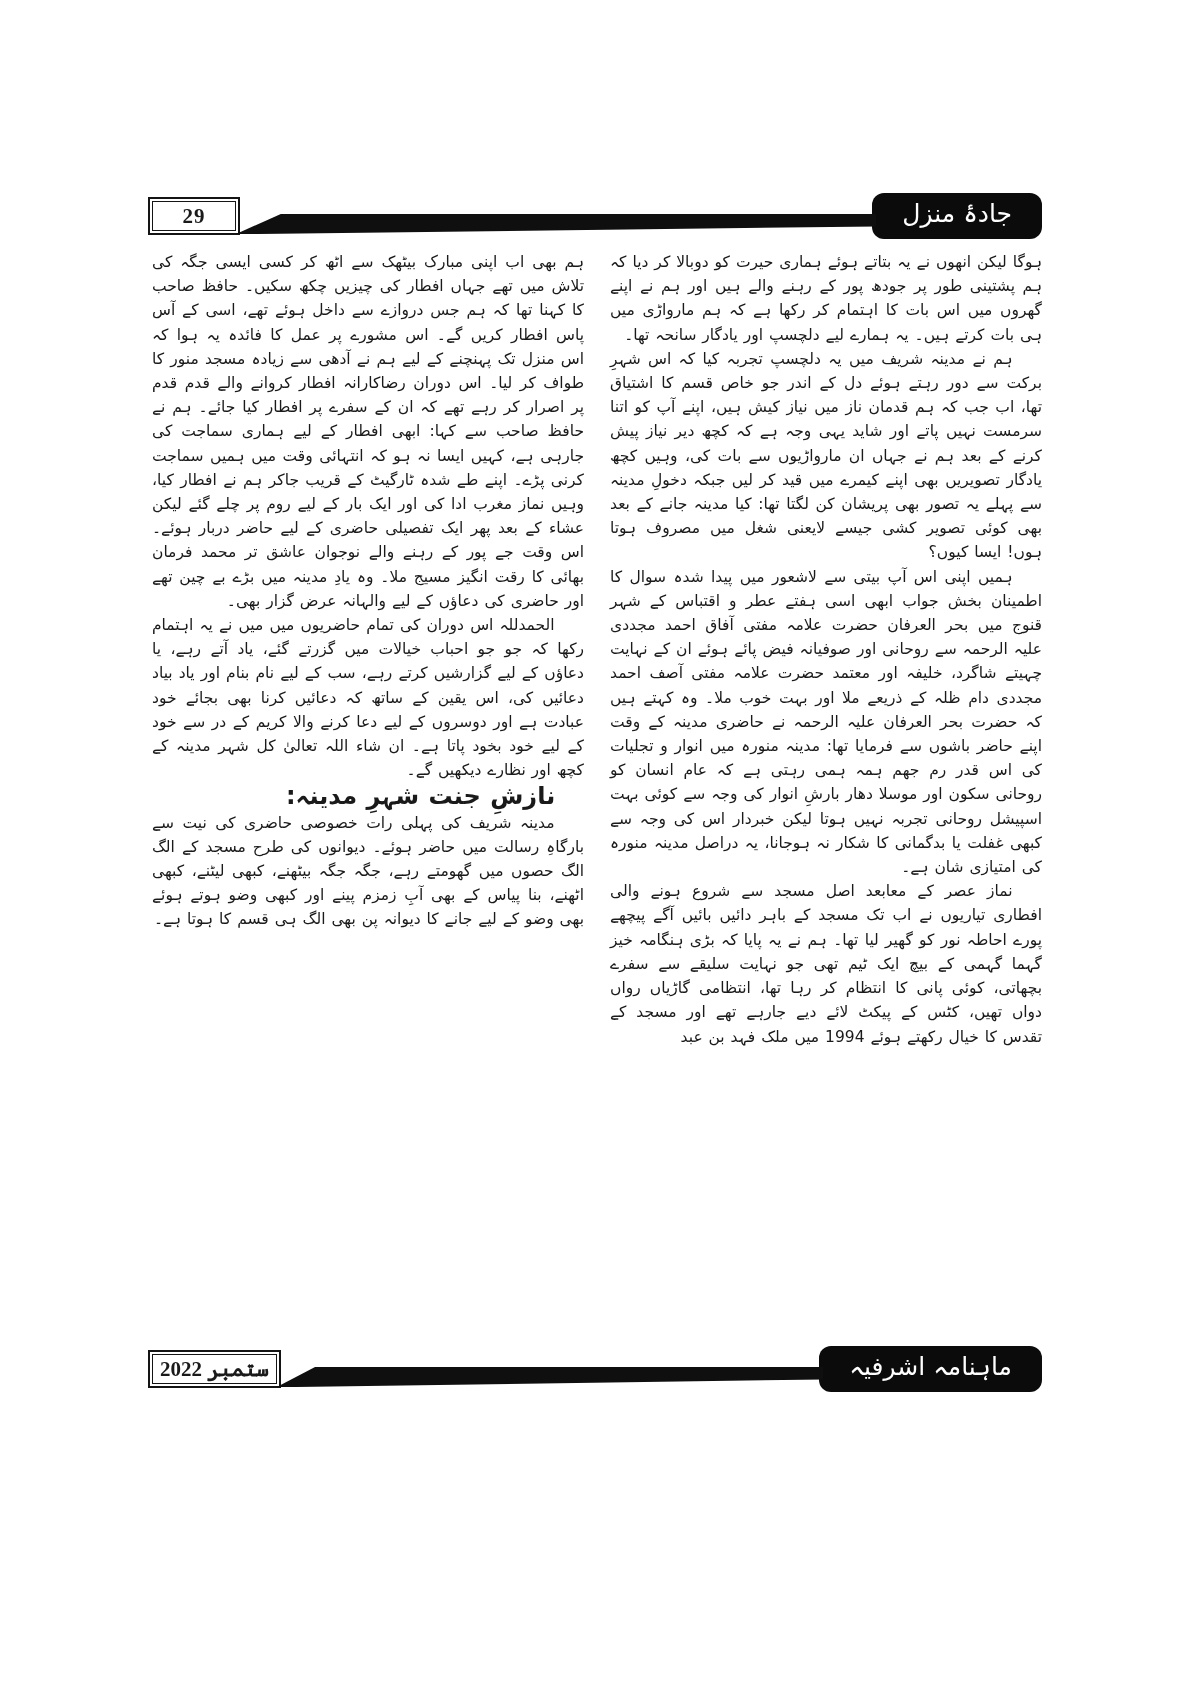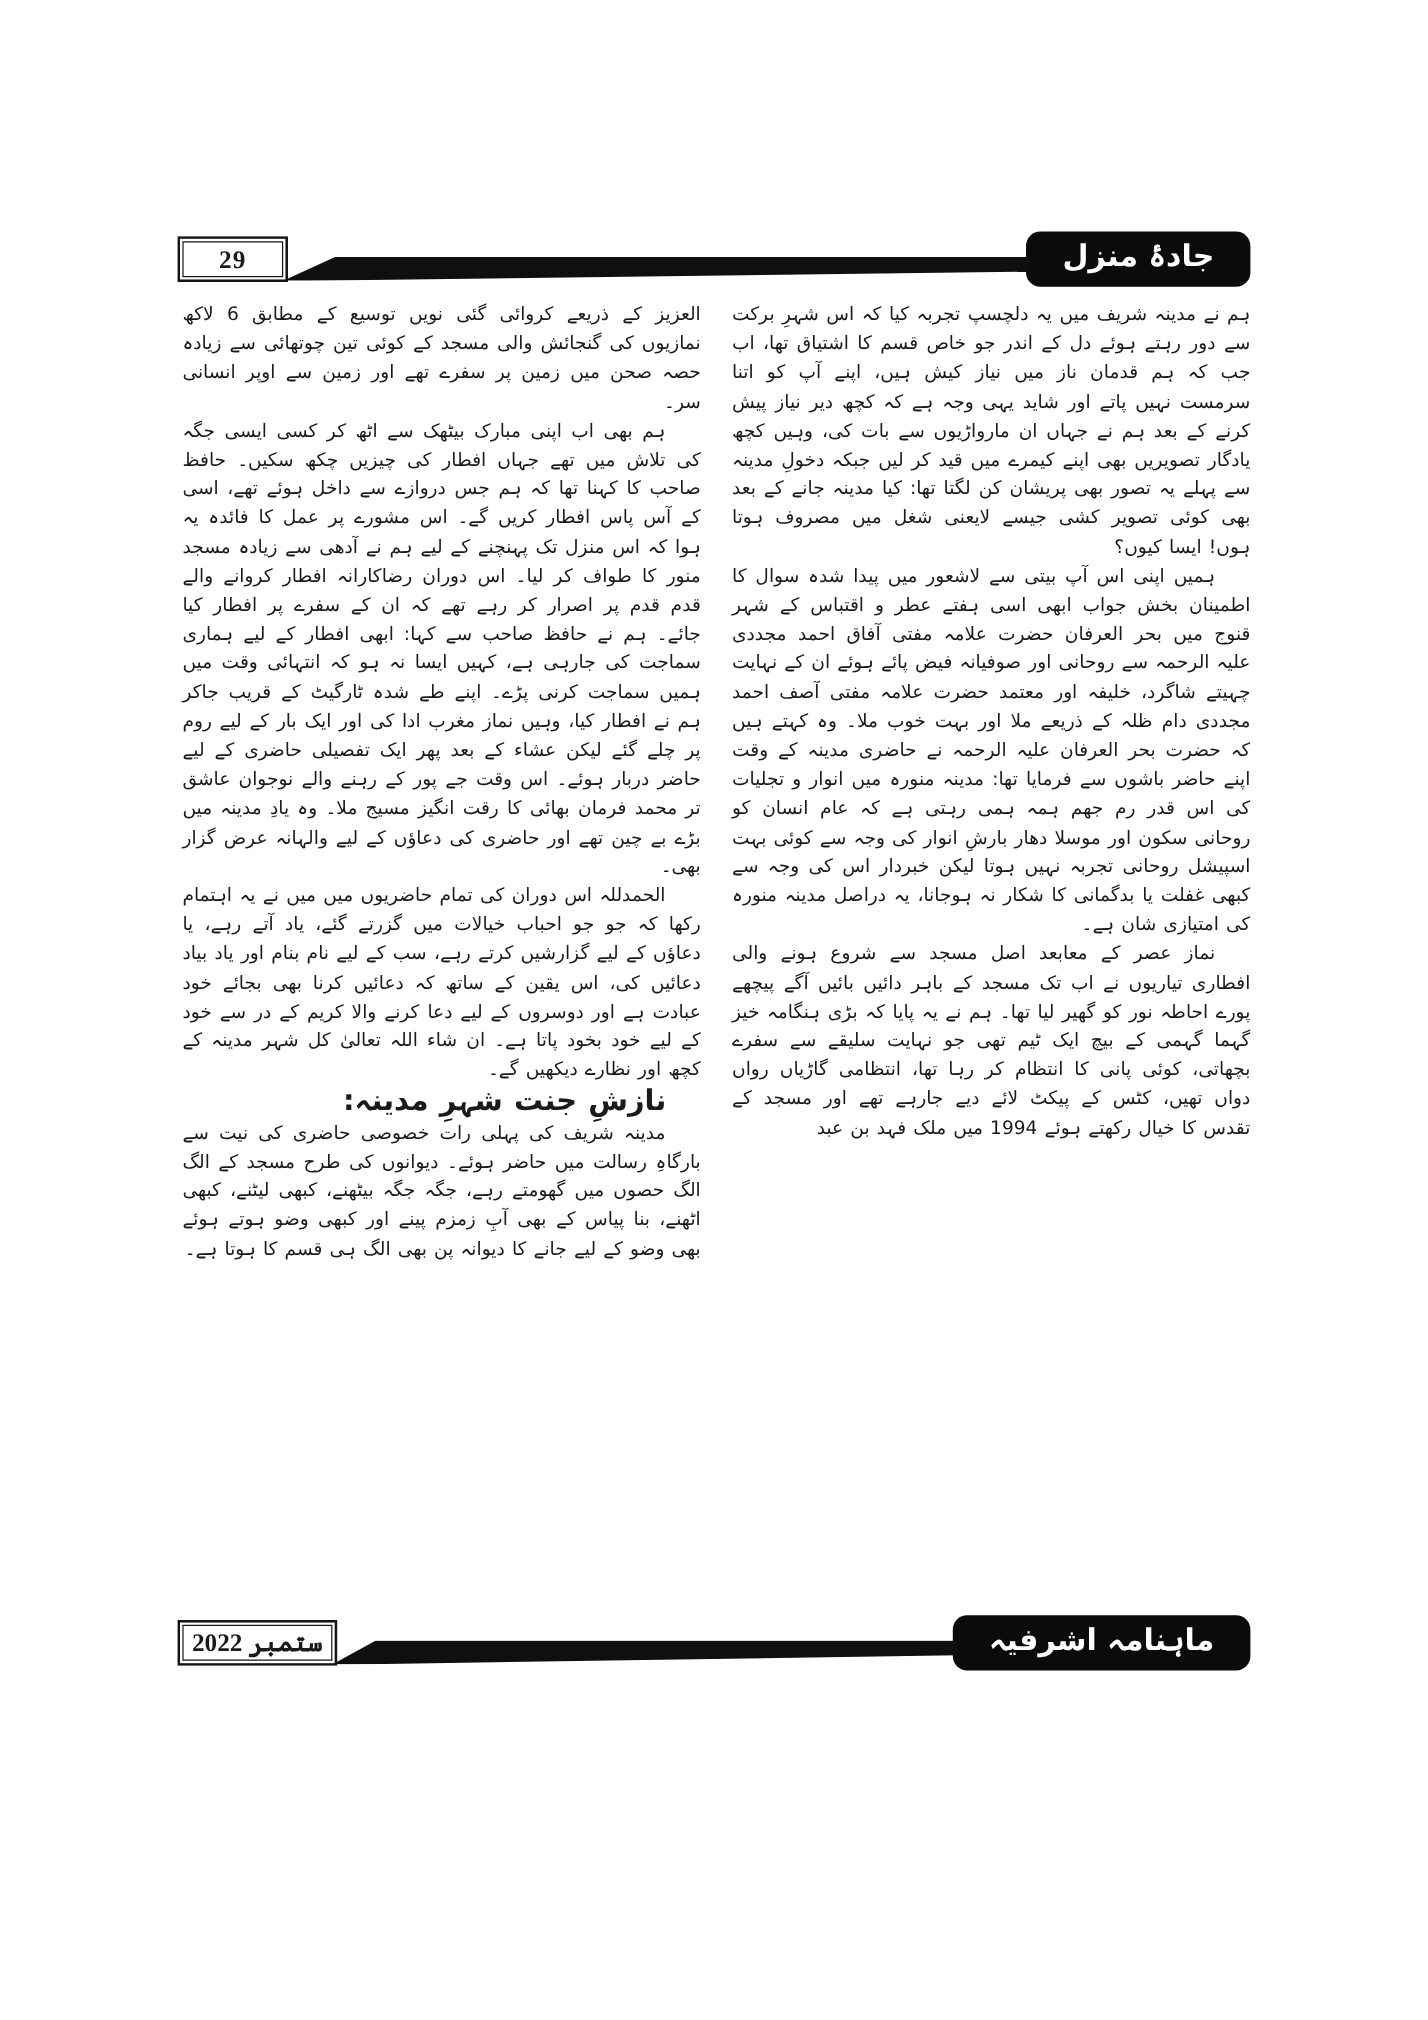--- a/index.html
+++ b/index.html
@@ -38,21 +38,21 @@
     flex: 1; height: 20px; background: #0f0f0f;
     margin: 0 -4px;
     clip-path: polygon(0% 100%, 7% 0%, 100% 0%, 100% 62%, 3.5% 100%);
     align-self: flex-end;
     margin-bottom: 6px;
   }
   .black-box {
     background: #0b0b0b; color: #ffffff;
     border-radius: 12px;
     padding: 6px 30px 10px 30px;
-    font-size: 25px; font-weight: bold;
+    font-size: 25px; font-weight: normal;
     direction: rtl;
     white-space: nowrap;
     line-height: 1.2;
   }
   .band.header { margin-bottom: 10px; }
   .band.footer { margin-top: 13px; }
 
   
   .main {
     direction: rtl;
@@ -88,26 +88,26 @@
       <span>29</span>
     </div>
     <div class="rule"></div>
     <div class="black-box">
       <span>جادۂ منزل</span>
     </div>
   </div>
 
   <div class="main">
     <div class="column">
+        <p class="para">ہوگا لیکن انھوں نے یہ بتاتے ہوئے ہماری حیرت کو دوبالا کر دیا کہ ہم پشتینی طور پر جودھ پور کے رہنے والے ہیں اور ہم نے اپنے گھروں میں اس بات کا اہتمام کر رکھا ہے کہ ہم مارواڑی میں ہی بات کرتے ہیں۔ یہ ہمارے لیے دلچسپ اور یادگار سانحہ تھا۔</p>
         <p class="para">ہم نے مدینہ شریف میں یہ دلچسپ تجربہ کیا کہ اس شہرِ برکت سے دور رہتے ہوئے دل کے اندر جو خاص قسم کا اشتیاق تھا، اب جب کہ ہم قدمان ناز میں نیاز کیش ہیں، اپنے آپ کو اتنا سرمست نہیں پاتے اور شاید یہی وجہ ہے کہ کچھ دیر نیاز پیش کرنے کے بعد ہم نے جہاں ان مارواڑیوں سے بات کی، وہیں کچھ یادگار تصویریں بھی اپنے کیمرے میں قید کر لیں جبکہ دخولِ مدینہ سے پہلے یہ تصور بھی پریشان کن لگتا تھا: کیا مدینہ جانے کے بعد بھی کوئی تصویر کشی جیسے لایعنی شغل میں مصروف ہوتا ہوں! ایسا کیوں؟</p>
         <p class="para">ہمیں اپنی اس آپ بیتی سے لاشعور میں پیدا شدہ سوال کا اطمینان بخش جواب ابھی اسی ہفتے عطر و اقتباس کے شہر قنوج میں بحر العرفان حضرت علامہ مفتی آفاق احمد مجددی علیہ الرحمہ سے روحانی اور صوفیانہ فیض پائے ہوئے ان کے نہایت چہیتے شاگرد، خلیفہ اور معتمد حضرت علامہ مفتی آصف احمد مجددی دام ظلہ کے ذریعے ملا اور بہت خوب ملا۔ وہ کہتے ہیں کہ حضرت بحر العرفان علیہ الرحمہ نے حاضری مدینہ کے وقت اپنے حاضر باشوں سے فرمایا تھا: مدینہ منورہ میں انوار و تجلیات کی اس قدر رم جھم ہمہ ہمی رہتی ہے کہ عام انسان کو روحانی سکون اور موسلا دھار بارشِ انوار کی وجہ سے کوئی بہت اسپیشل روحانی تجربہ نہیں ہوتا لیکن خبردار اس کی وجہ سے کبھی غفلت یا بدگمانی کا شکار نہ ہوجانا، یہ دراصل مدینہ منورہ کی امتیازی شان ہے۔</p>
         <p class="para">نماز عصر کے معابعد اصل مسجد سے شروع ہونے والی افطاری تیاریوں نے اب تک مسجد کے باہر دائیں بائیں آگے پیچھے پورے احاطہ نور کو گھیر لیا تھا۔ ہم نے یہ پایا کہ بڑی ہنگامہ خیز گہما گہمی کے بیچ ایک ٹیم تھی جو نہایت سلیقے سے سفرے بچھاتی، کوئی پانی کا انتظام کر رہا تھا، انتظامی گاڑیاں رواں دواں تھیں، کٹس کے پیکٹ لائے دیے جارہے تھے اور مسجد کے تقدس کا خیال رکھتے ہوئے 1994 میں ملک فہد بن عبد</p>
       </div>
     <div class="column">
-        <p class="para">العزیز کے ذریعے کروائی گئی نویں توسیع کے مطابق 6 لاکھ نمازیوں کی گنجائش والی مسجد کے کوئی تین چوتھائی سے زیادہ حصہ صحن میں زمین پر سفرے تھے اور زمین سے اوپر انسانی سر۔</p>
         <p class="para">ہم بھی اب اپنی مبارک بیٹھک سے اٹھ کر کسی ایسی جگہ کی تلاش میں تھے جہاں افطار کی چیزیں چکھ سکیں۔ حافظ صاحب کا کہنا تھا کہ ہم جس دروازے سے داخل ہوئے تھے، اسی کے آس پاس افطار کریں گے۔ اس مشورے پر عمل کا فائدہ یہ ہوا کہ اس منزل تک پہنچنے کے لیے ہم نے آدھی سے زیادہ مسجد منور کا طواف کر لیا۔ اس دوران رضاکارانہ افطار کروانے والے قدم قدم پر اصرار کر رہے تھے کہ ان کے سفرے پر افطار کیا جائے۔ ہم نے حافظ صاحب سے کہا: ابھی افطار کے لیے ہماری سماجت کی جارہی ہے، کہیں ایسا نہ ہو کہ انتہائی وقت میں ہمیں سماجت کرنی پڑے۔ اپنے طے شدہ ٹارگیٹ کے قریب جاکر ہم نے افطار کیا، وہیں نماز مغرب ادا کی اور ایک بار کے لیے روم پر چلے گئے لیکن عشاء کے بعد پھر ایک تفصیلی حاضری کے لیے حاضر دربار ہوئے۔ اس وقت جے پور کے رہنے والے نوجوان عاشق تر محمد فرمان بھائی کا رقت انگیز مسیج ملا۔ وہ یادِ مدینہ میں بڑے بے چین تھے اور حاضری کی دعاؤں کے لیے والہانہ عرض گزار بھی۔</p>
         <p class="para">الحمدللہ اس دوران کی تمام حاضریوں میں میں نے یہ اہتمام رکھا کہ جو جو احباب خیالات میں گزرتے گئے، یاد آتے رہے، یا دعاؤں کے لیے گزارشیں کرتے رہے، سب کے لیے نام بنام اور یاد بیاد دعائیں کی، اس یقین کے ساتھ کہ دعائیں کرنا بھی بجائے خود عبادت ہے اور دوسروں کے لیے دعا کرنے والا کریم کے در سے خود کے لیے خود بخود پاتا ہے۔ ان شاء اللہ تعالیٰ کل شہر مدینہ کے کچھ اور نظارے دیکھیں گے۔</p>
         <h3 class="col-heading">نازشِ جنت شہرِ مدینہ:</h3>
         <p class="para">مدینہ شریف کی پہلی رات خصوصی حاضری کی نیت سے بارگاہِ رسالت میں حاضر ہوئے۔ دیوانوں کی طرح مسجد کے الگ الگ حصوں میں گھومتے رہے، جگہ جگہ بیٹھنے، کبھی لیٹنے، کبھی اٹھنے، بنا پیاس کے بھی آبِ زمزم پینے اور کبھی وضو ہوتے ہوئے بھی وضو کے لیے جانے کا دیوانہ پن بھی الگ ہی قسم کا ہوتا ہے۔</p>
       </div>
   </div>
 
   <div class="band footer">
     <div class="num-box" style="direction:rtl;">
       <span>ستمبر 2022</span>

